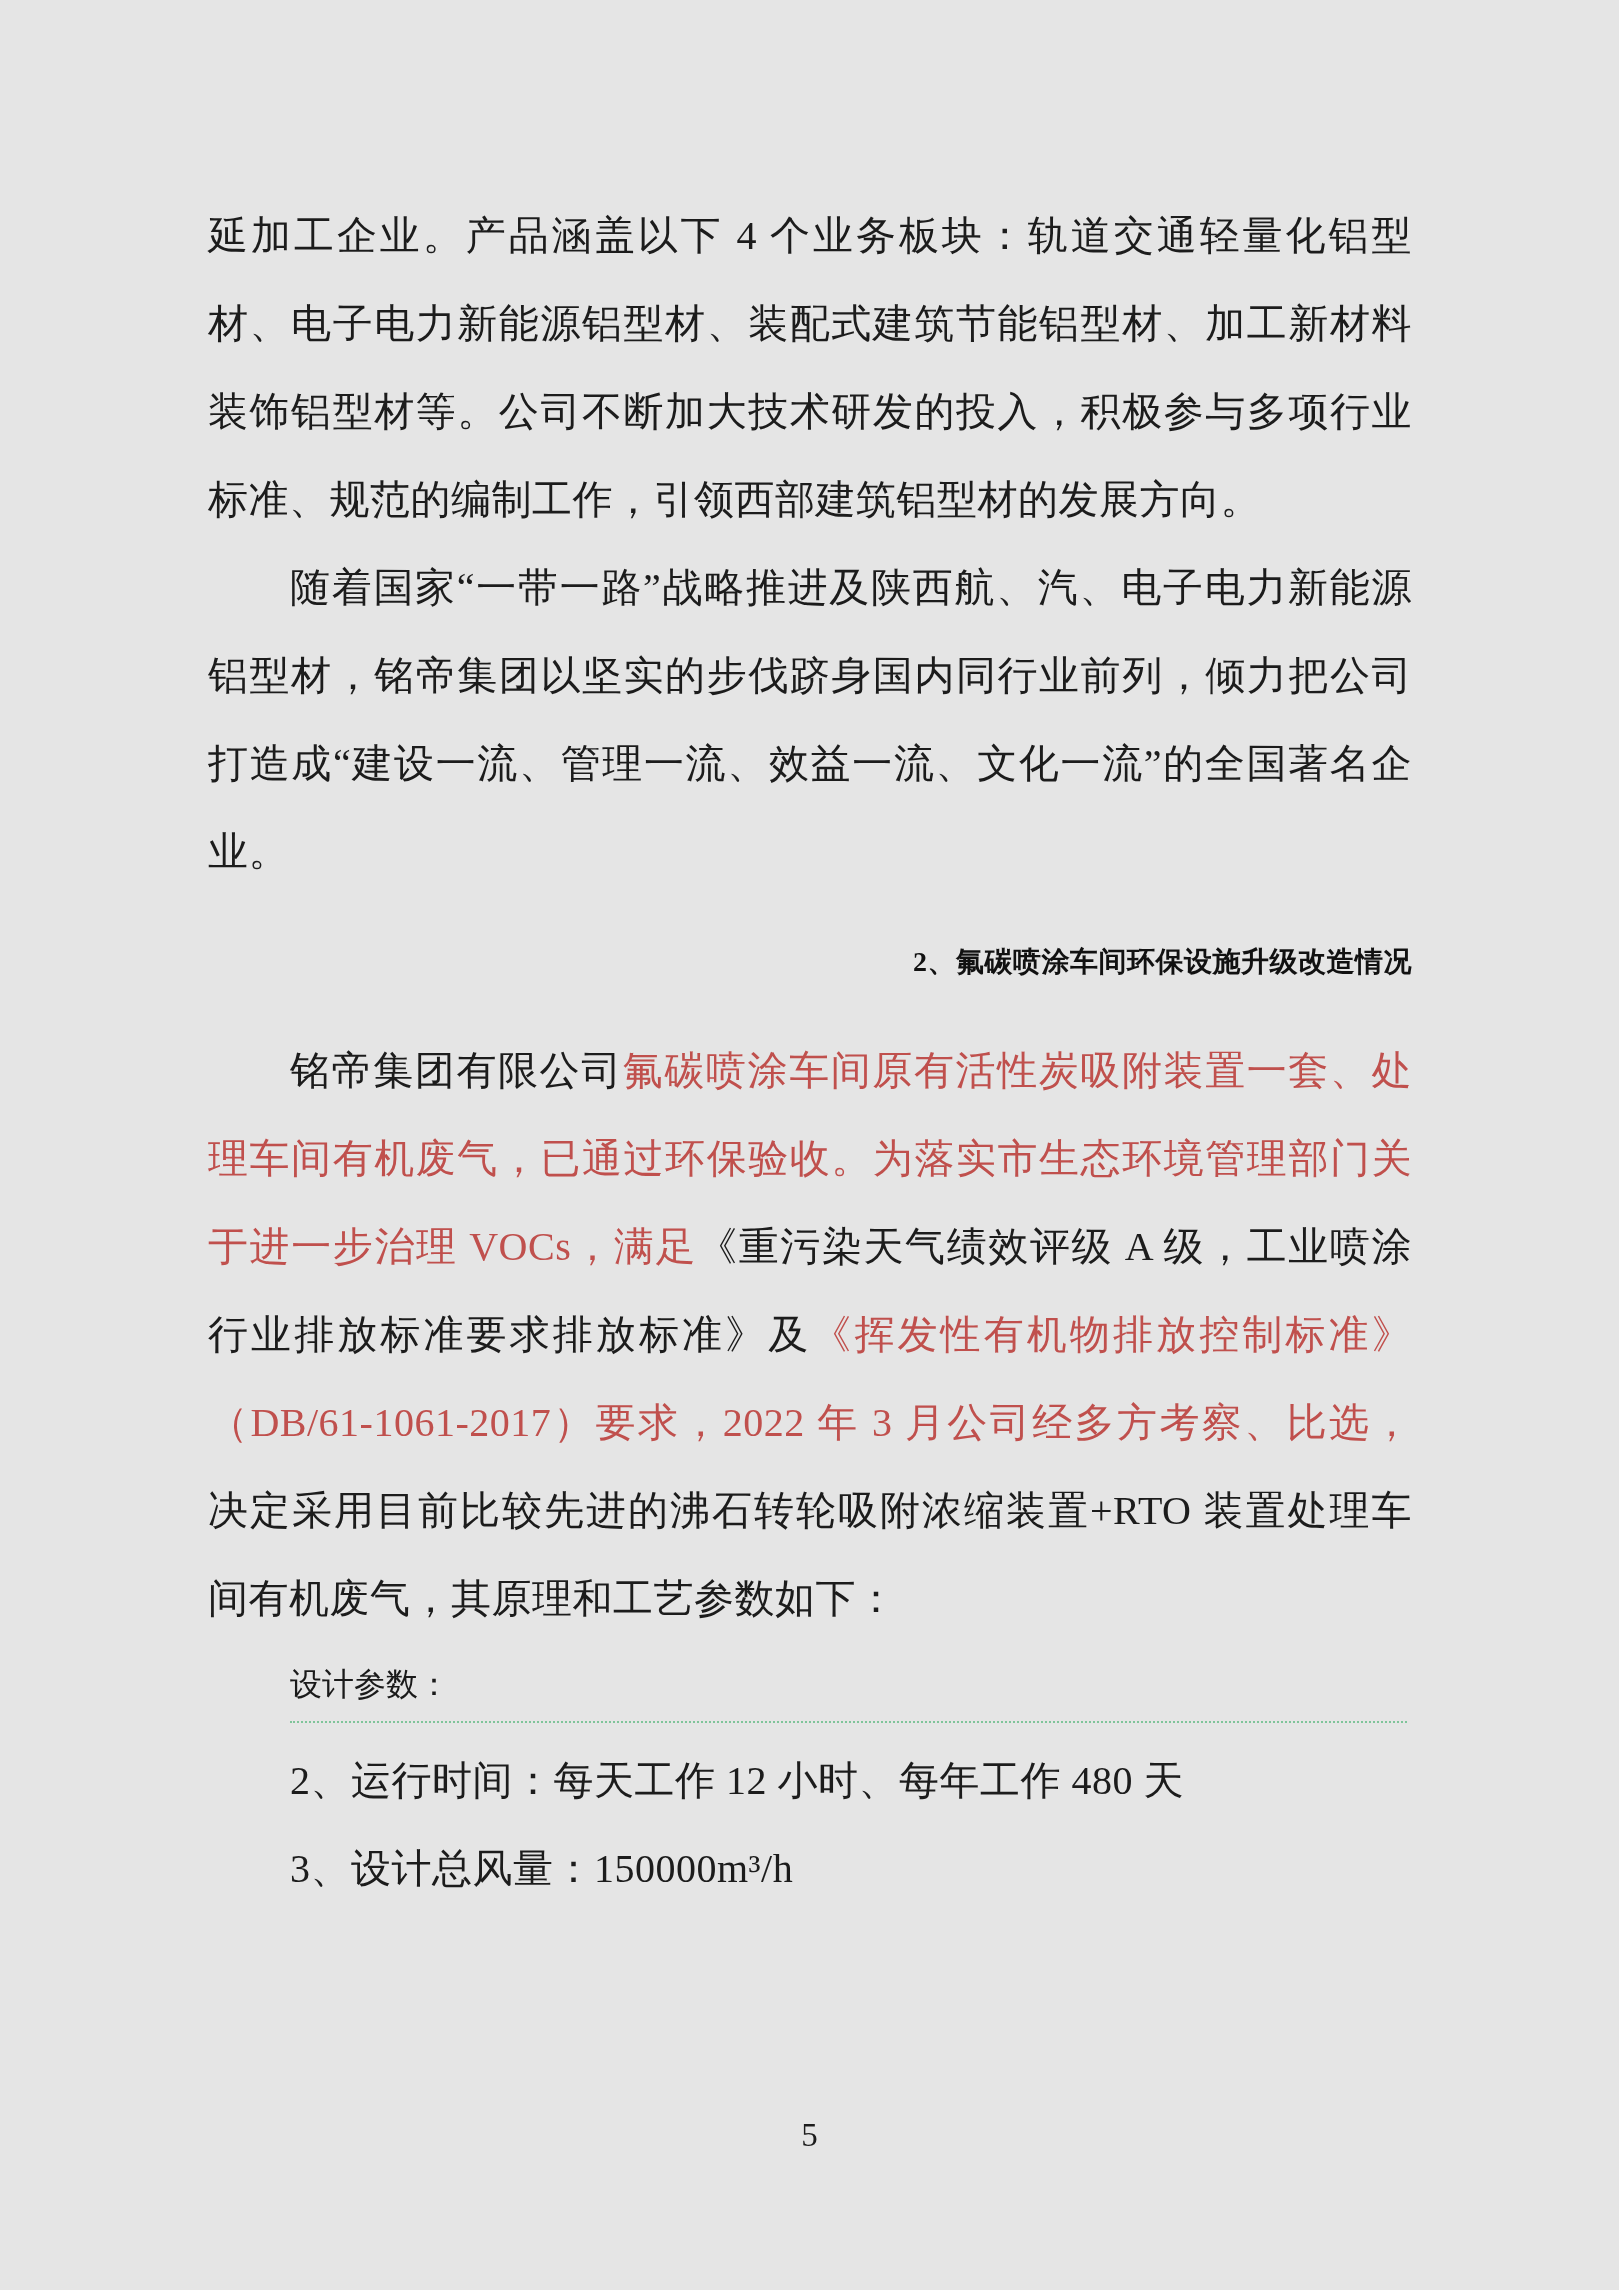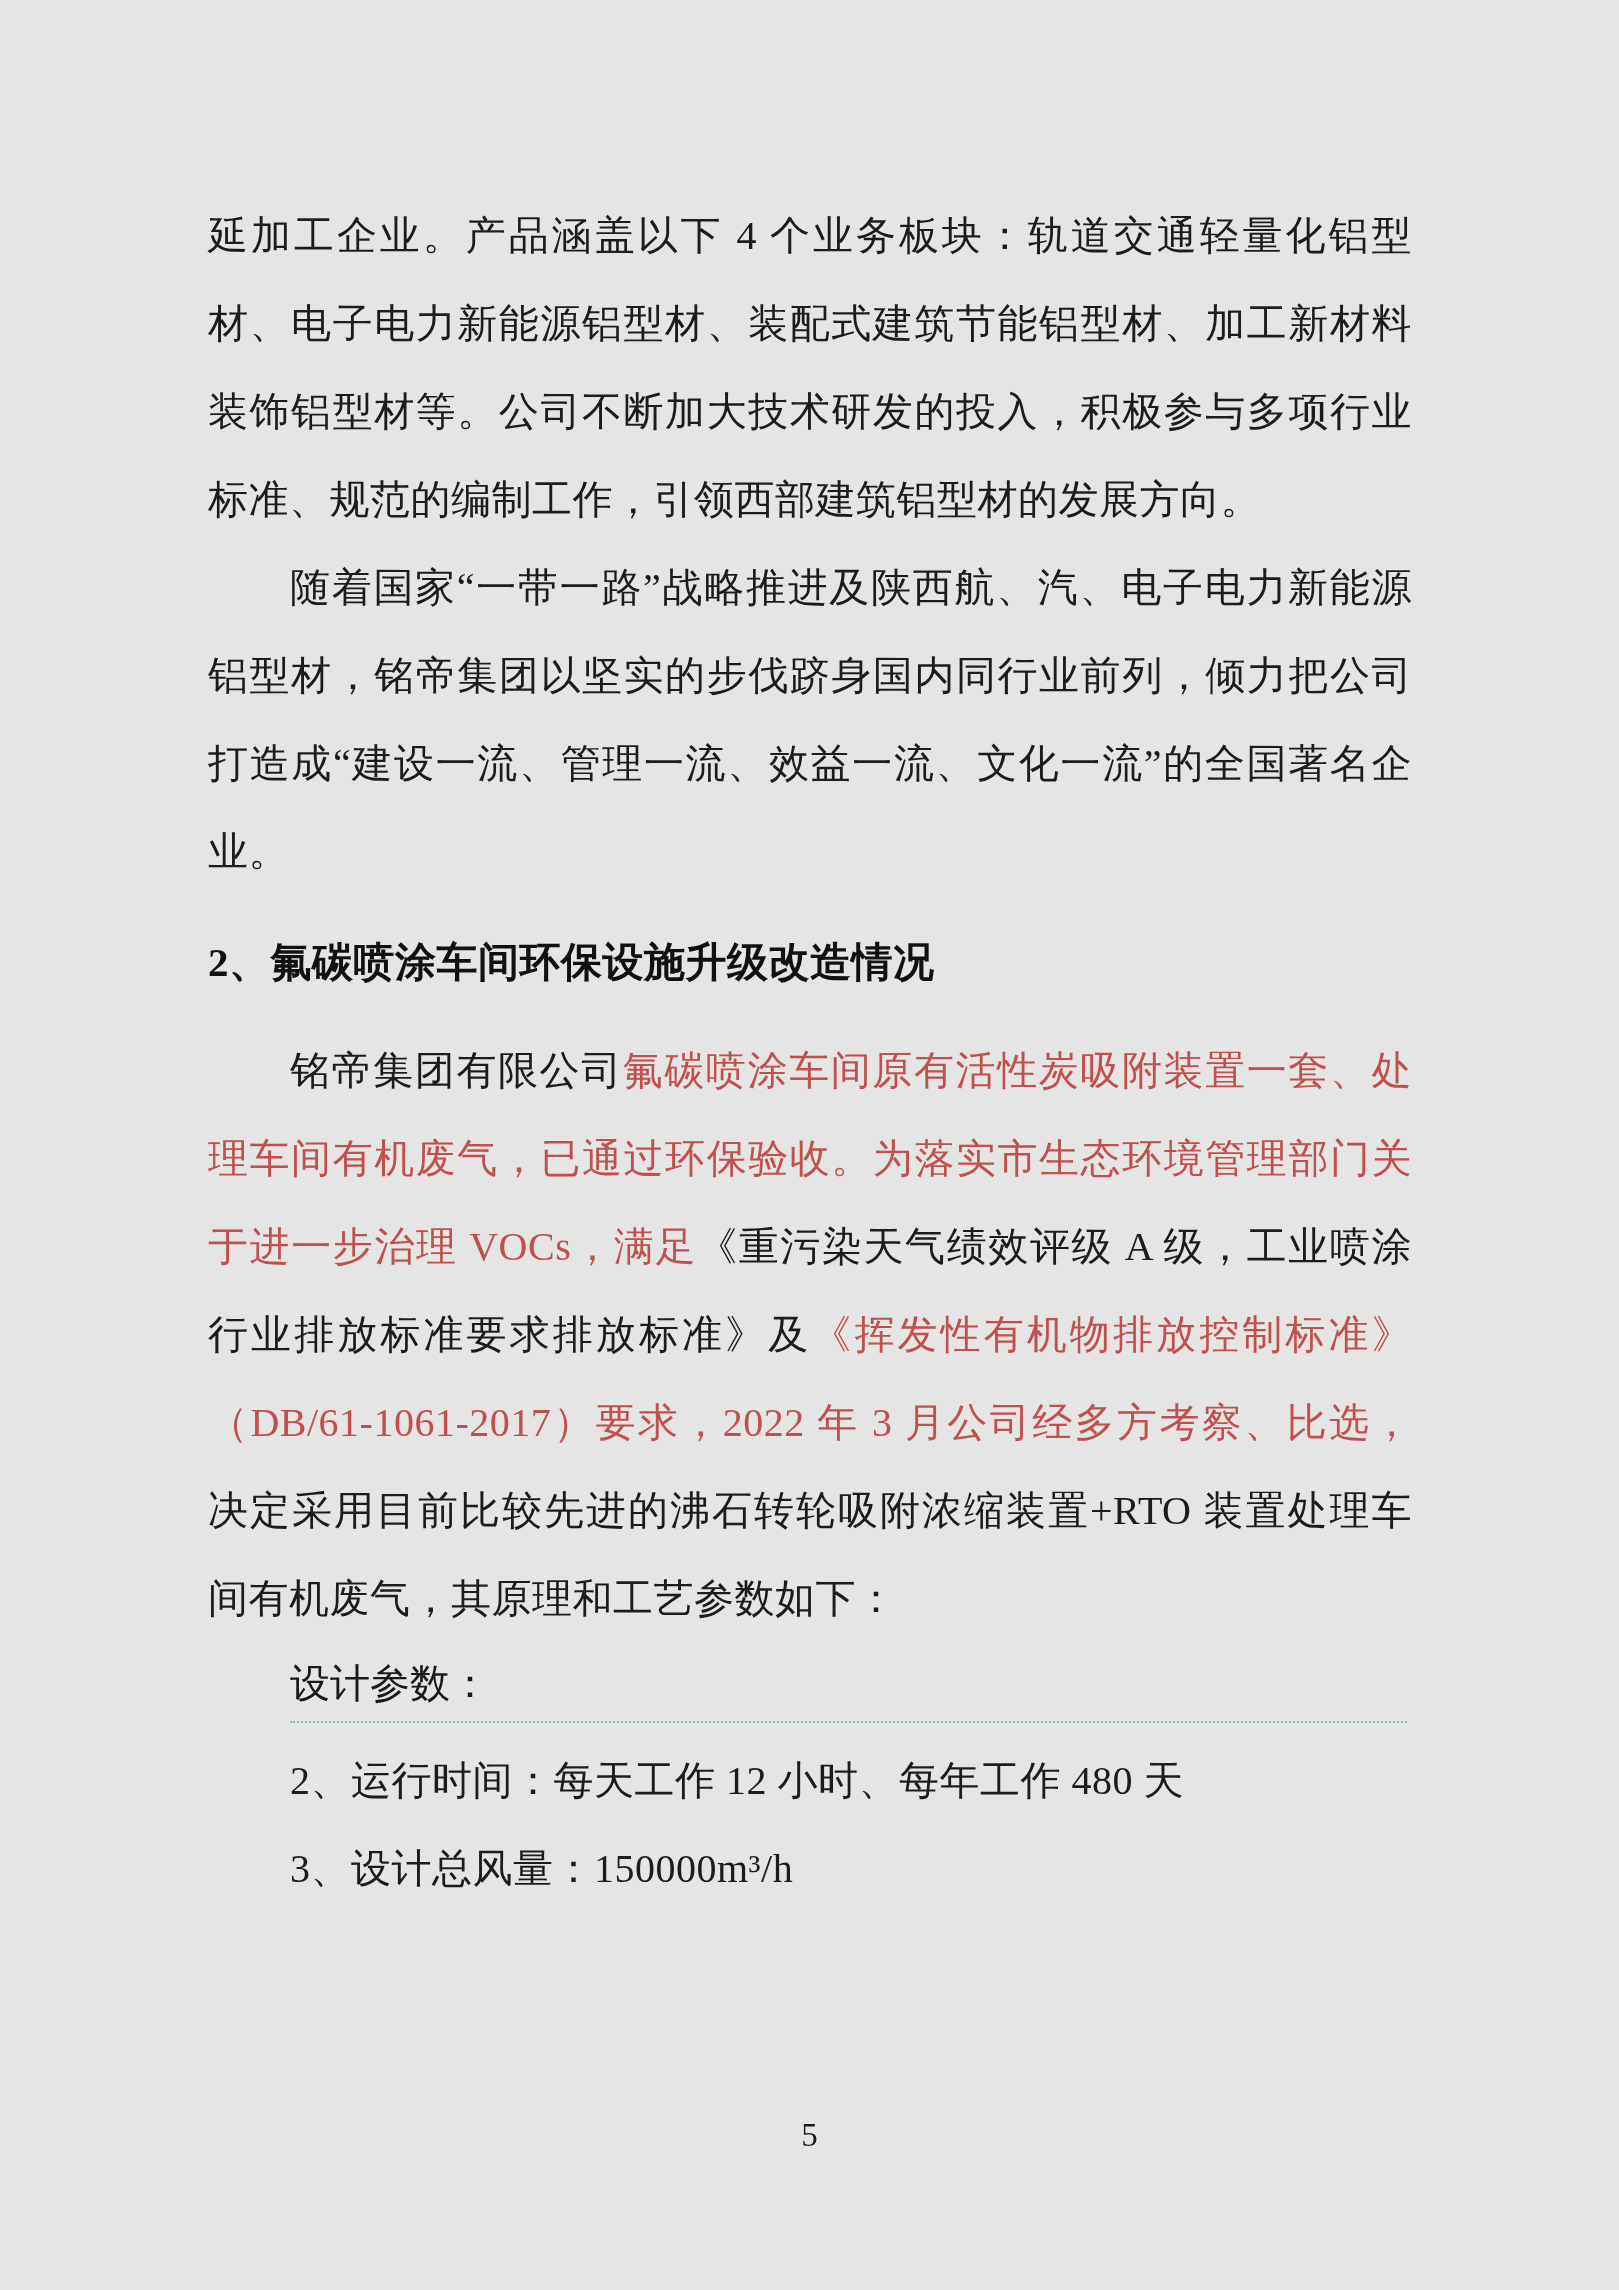--- a/index.html
+++ b/index.html
@@ -40,31 +40,32 @@
     text-indent: 82px;
   }
   .red {
     color: #c0504d;
   }
   .blackspan {
     color: #1c1c1c;
   }
   h2.heading {
     margin: 0;
-    font-size: 41px;
+    font-size: 28px;
     line-height: 88px;
     font-weight: bold;
     color: #111111;
     letter-spacing: 0.5px;
+    text-align: right;
   }
   .spacer-sm { height: 21.6px; }
   .param-title-row {
     position: relative;
     text-indent: 82px;
-    font-size: 40px;
+    font-size: 32px;
     line-height: 82px;
   }
   .dotted-rule {
     border-bottom: 2.9px dotted #7fc49a;
     width: 1117px;
     margin-left: 82px;
     height: 0;
     margin-top: -3.9px;
     margin-bottom: 13.7px;
   }

